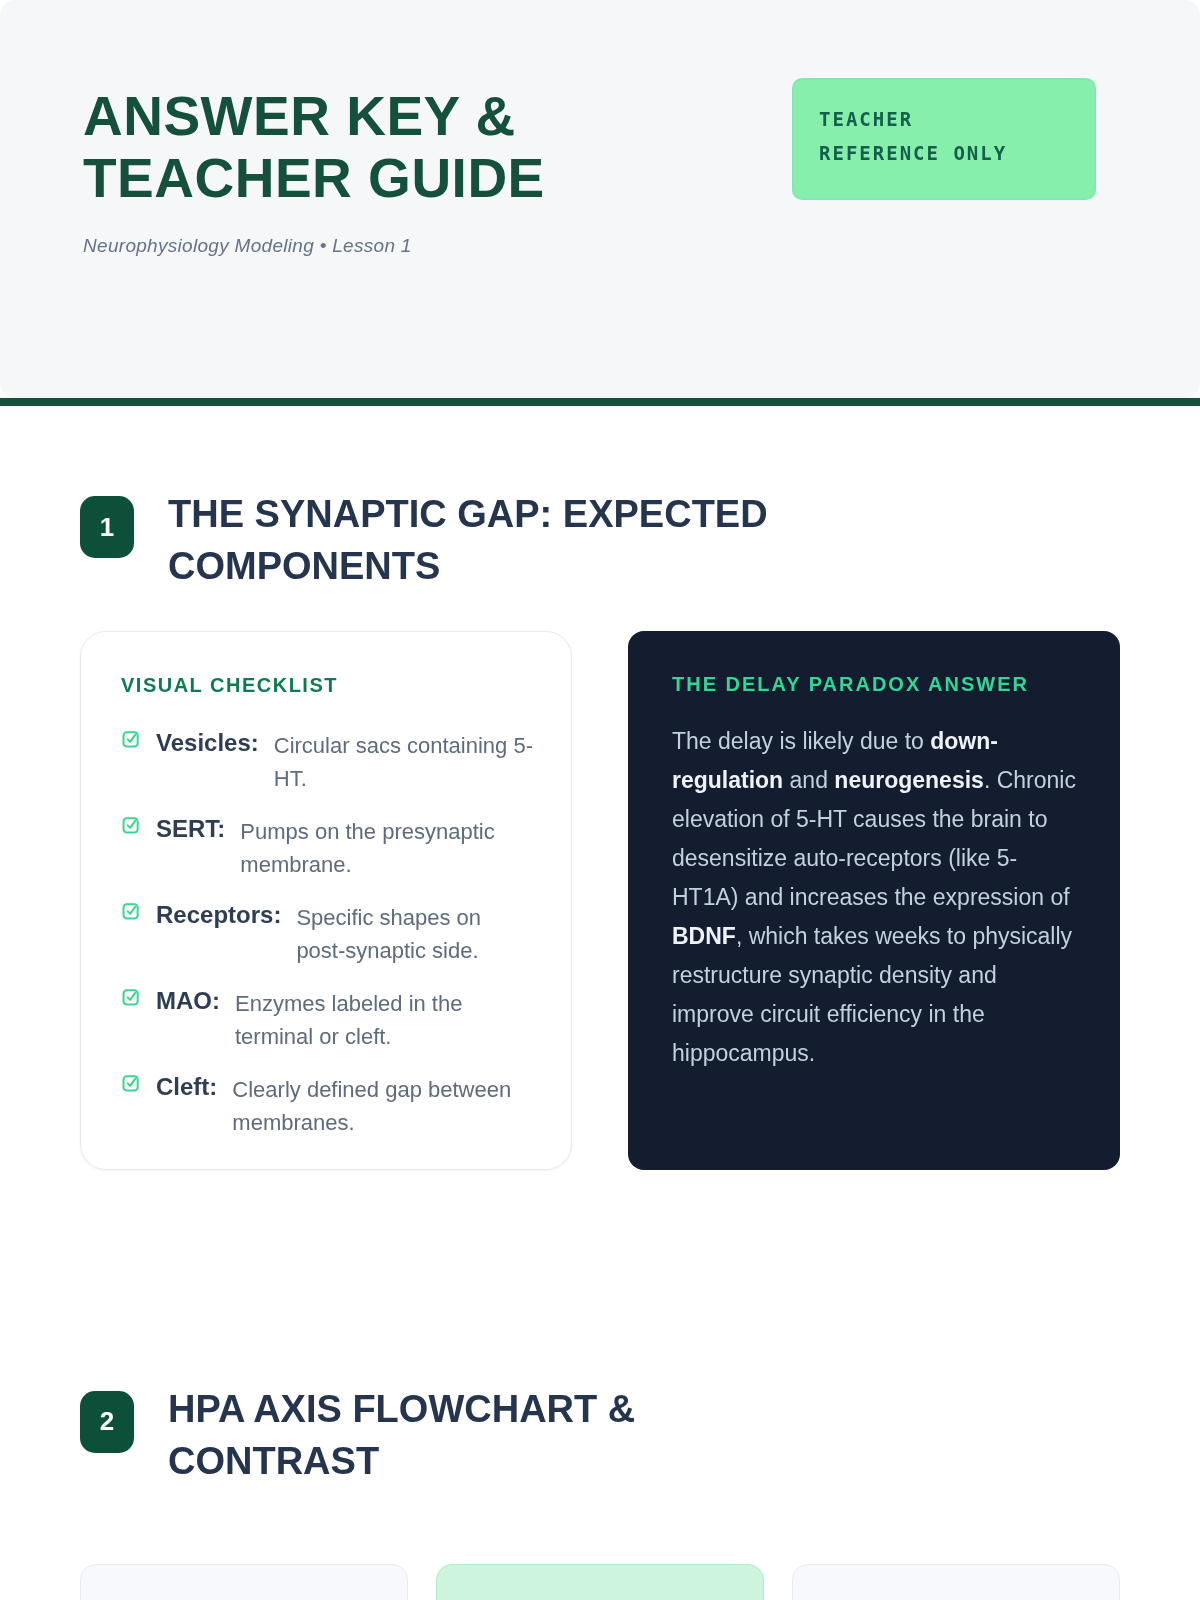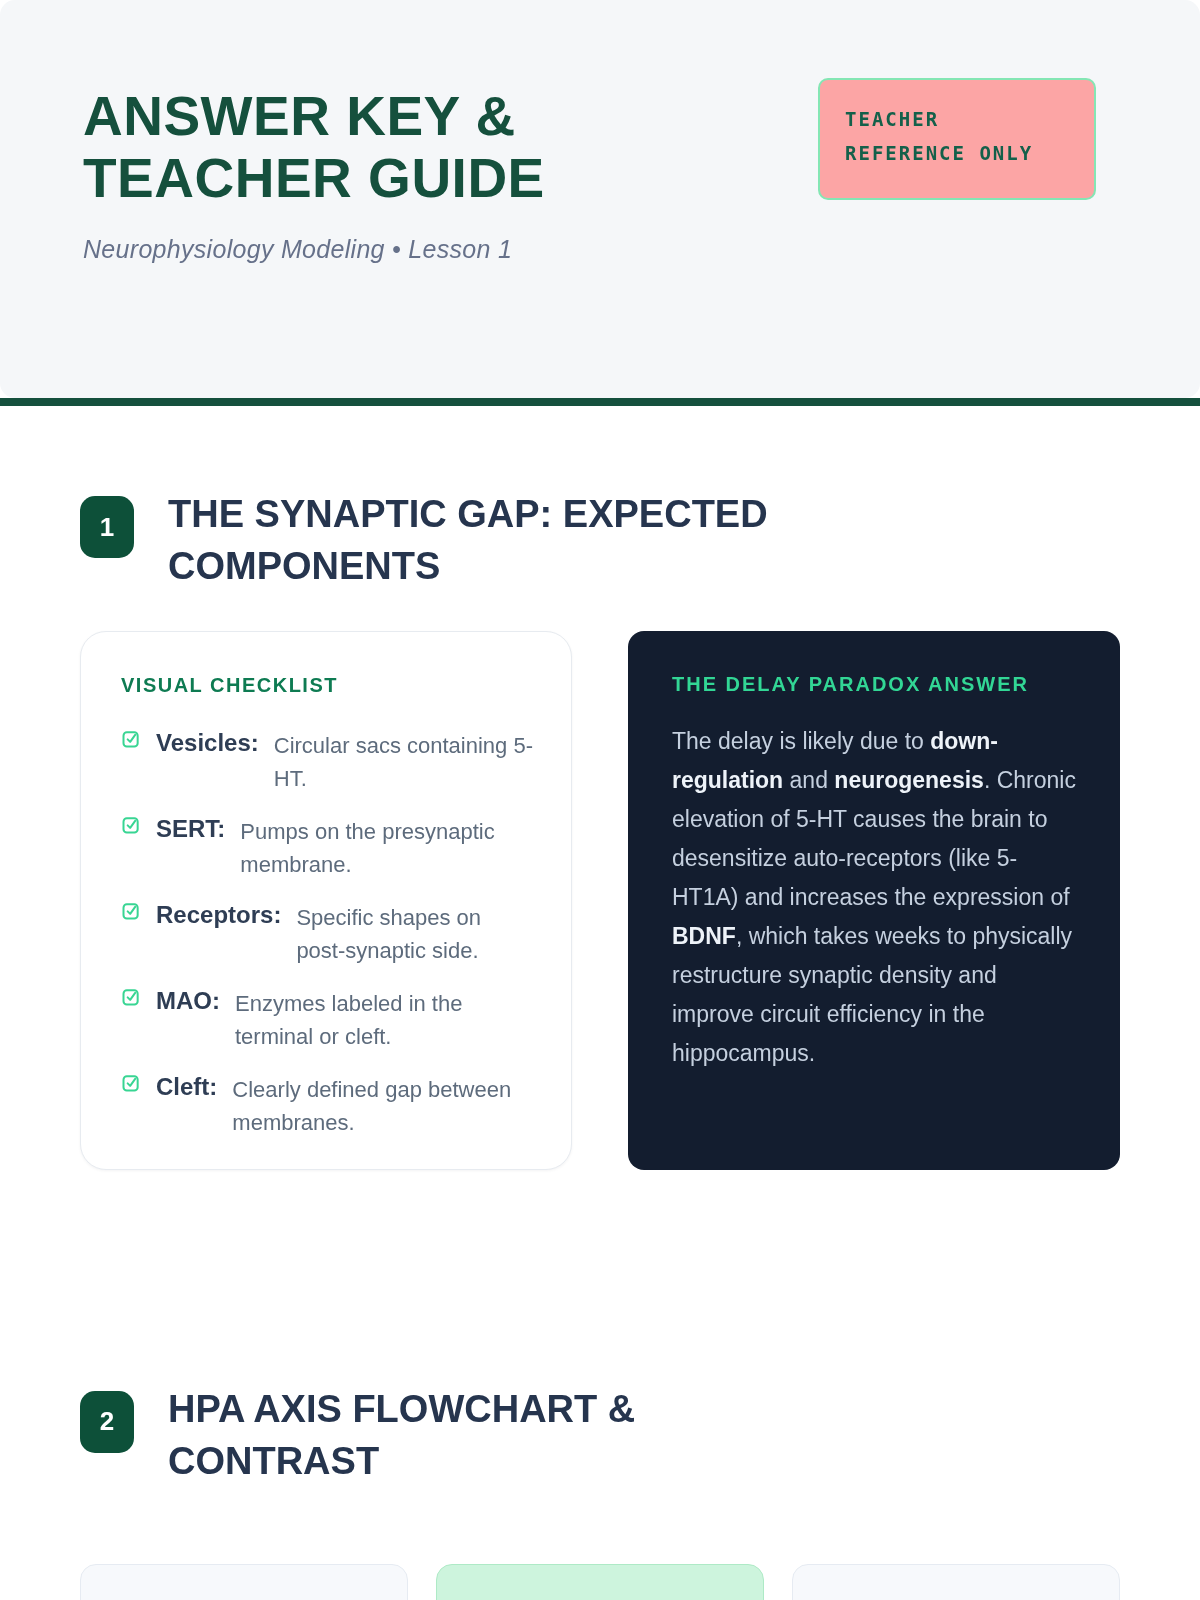--- a/index.html
+++ b/index.html
@@ -21,32 +21,32 @@
   .page-title {
     font-size:55px;
     font-weight:800;
     line-height:1.12;
     letter-spacing:.5px;
     color:#15503d;
   }
   .page-title span { display:block; }
   .subtitle {
     margin-top:26px;
-    font-size:25px;
+    font-size:19px;
     font-style:italic;
     color:#66718a;
     letter-spacing:.3px;
   }
   .teacher-badge {
     position:absolute;
     top:78px;
     right:104px;
-    width:278px;
+    width:304px;
     min-height:122px;
-    background:#fca5a5;
+    background:#86efac;
     border:2px solid #84e6b4;
     border-radius:10px;
     padding:22px 25px;
     font-family:"DejaVu Sans Mono", monospace;
     font-weight:bold;
     font-size:19px;
     line-height:34px;
     letter-spacing:2px;
     color:#14604a;
   }

